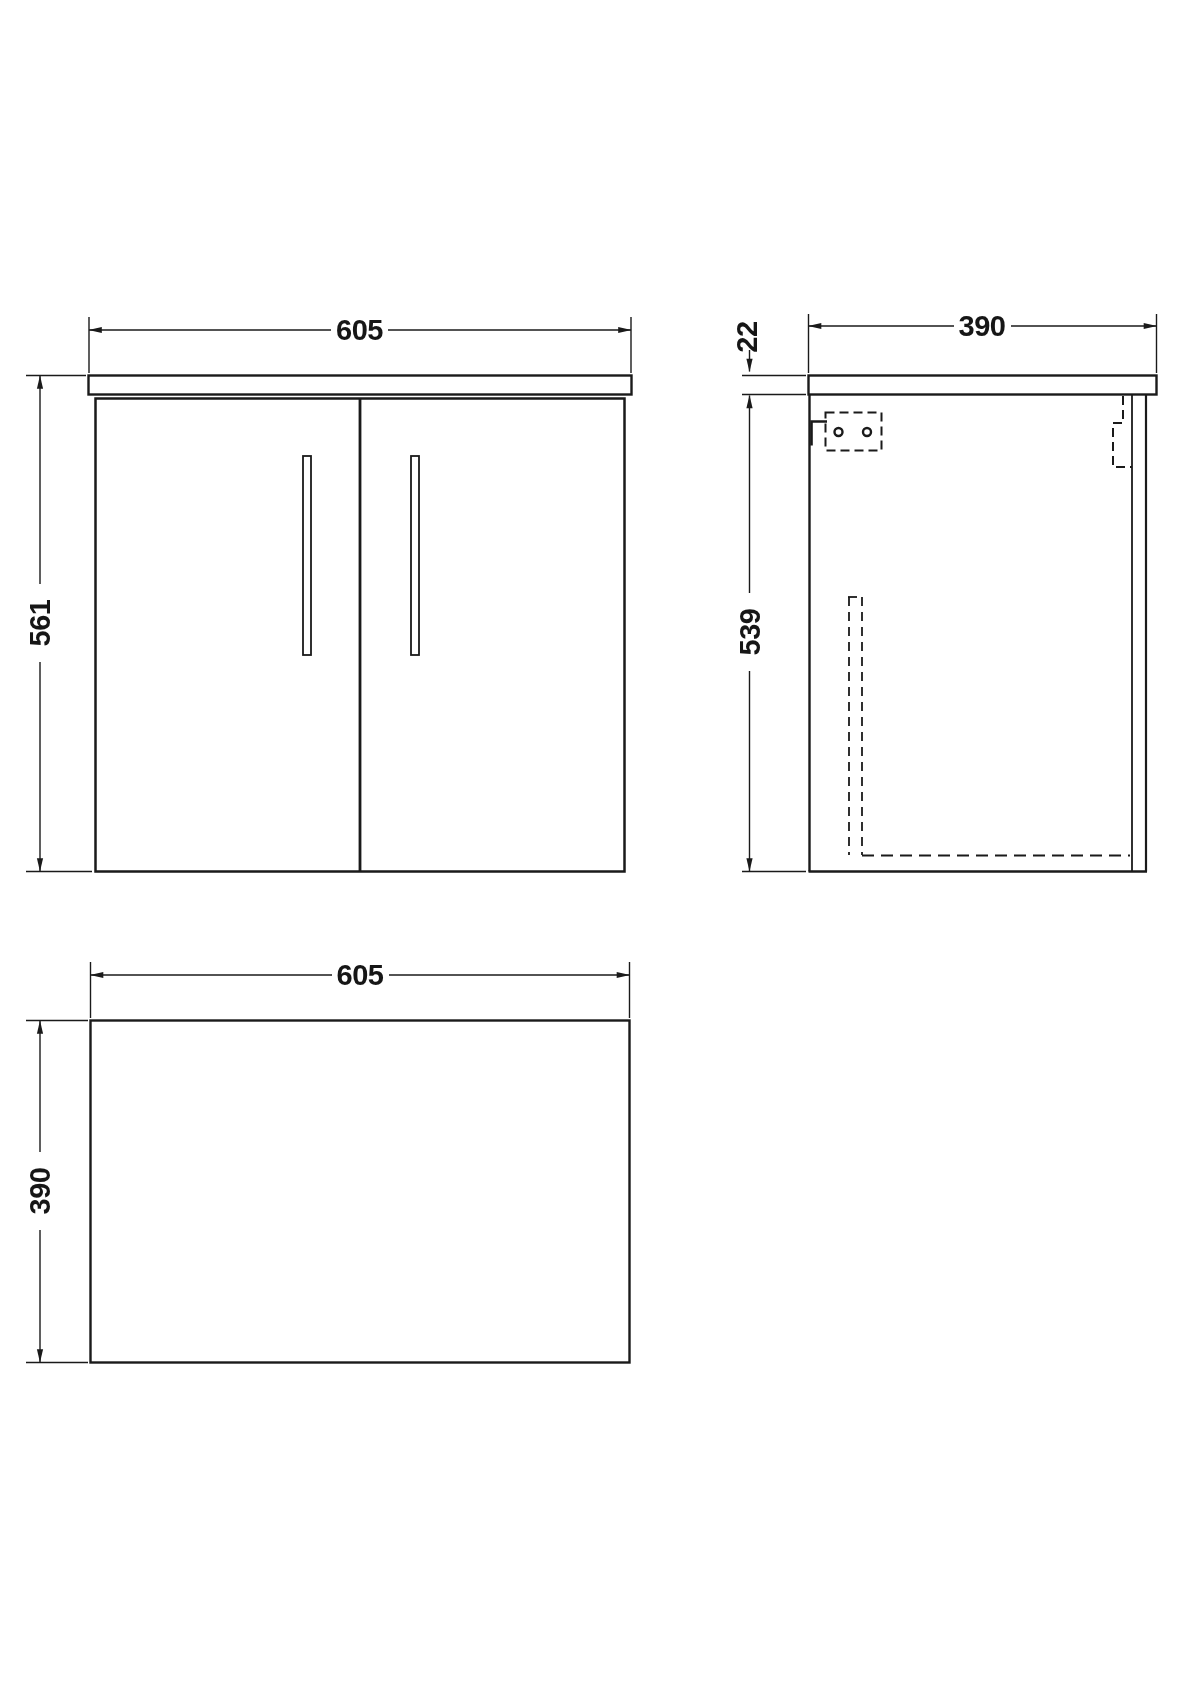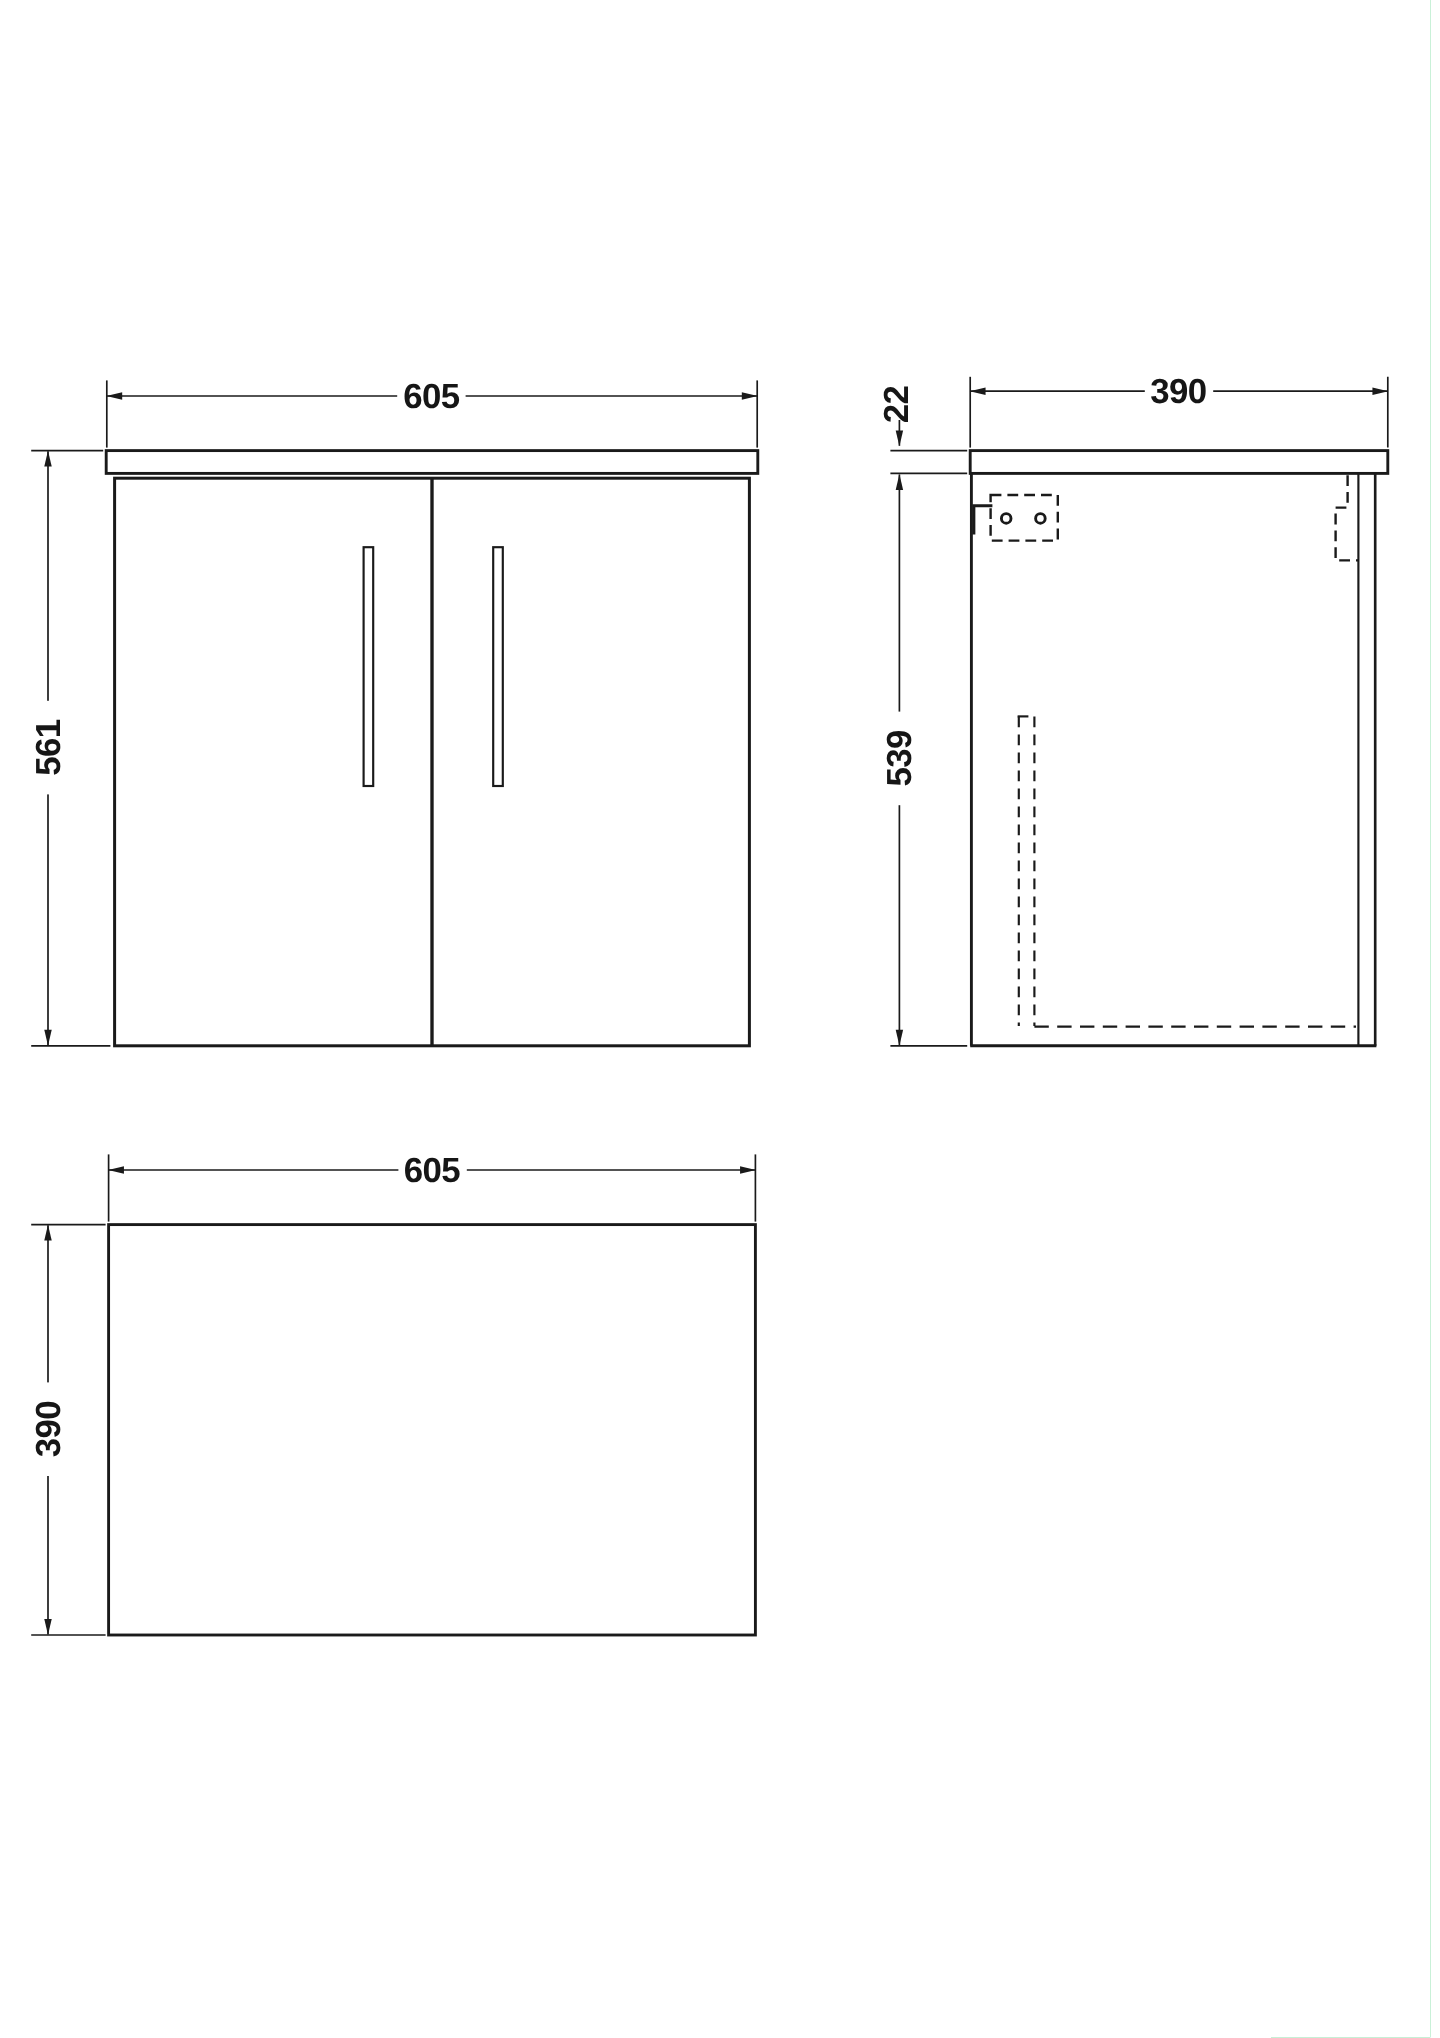--- a/index.html
+++ b/index.html
@@ -4,21 +4,21 @@
 <style>
   html, body {
     margin: 0;
     padding: 0;
     background: #ffffff;
   }
   .stage {
     position: relative;
     width: 1192px;
     height: 1698px;
-    background: #22c55e;
+    background: #1d4ed8;
     overflow: hidden;
   }
   svg {
     display: block;
   }
   .dim-text {
     font-family: "Liberation Sans", "DejaVu Sans", sans-serif;
     font-weight: bold;
     font-size: 29px;
     fill: #161616;

